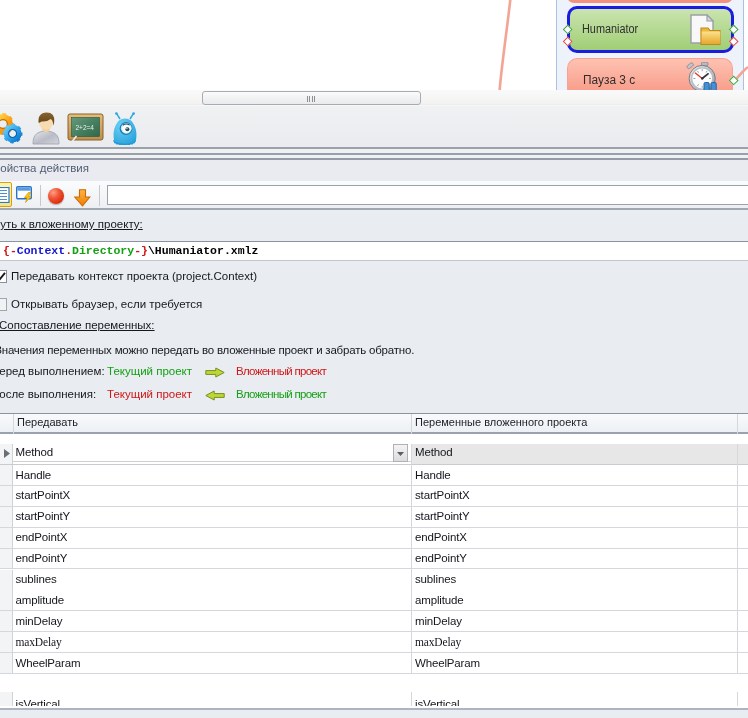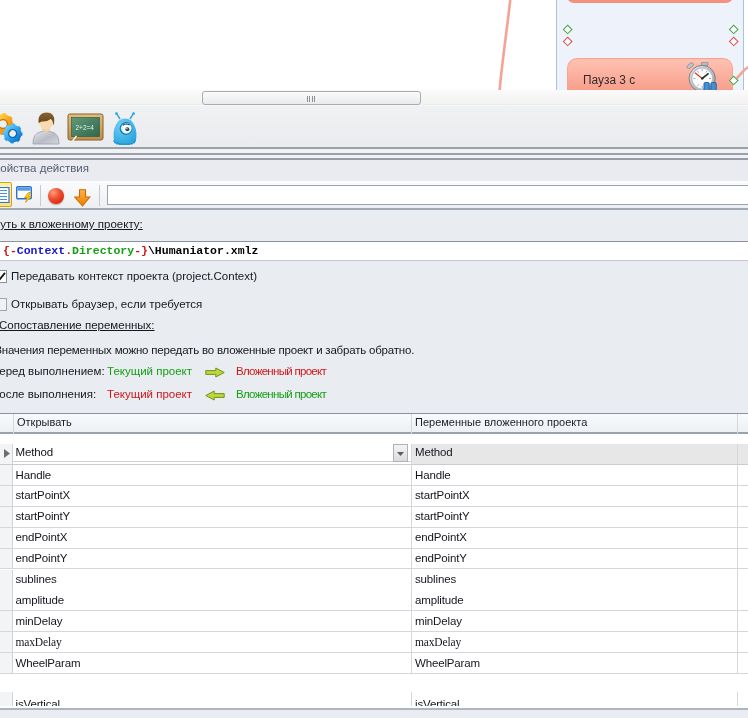--- a/index.html
+++ b/index.html
@@ -89,20 +89,35 @@
 </head>
 <body>
 <div id="stage">
 
   <div id="toparea" class="abs">
     <svg class="abs" style="left:0;top:0" width="556" height="90" viewBox="0 0 556 90">
       <path d="M 510.5,-2 C 507,30 501,70 499.5,92" fill="none" stroke="#f4a494" stroke-width="2.6"></path>
     </svg>
     <div id="bluepanel" class="abs">
       <div class="sliver abs"></div>
+      <div id="humbox" class="abs">
+          <div class="lbl abs">Humaniator</div>
+        <svg class="abs" style="left:120px;top:5px;" width="32" height="32" viewBox="0 0 32 32">
+          <path d="M1,1 h16 l6,6 v22 h-22 z" fill="#f8f8f8" stroke="#9aa0a6" stroke-width="1.4"></path>
+          <path d="M17,1 v6 h6 z" fill="#d8dadd" stroke="#9aa0a6" stroke-width="1.2"></path>
+          <path d="M11,14 h7 l2,2.5 h10 v14 h-19 z" fill="#e8b93c" stroke="#c3871c" stroke-width="1.2"></path>
+          <path d="M11.7,17.5 h18.5 v12.3 h-18.5 z" fill="url(#foldg)"></path>
+          <defs>
+              <linearGradient id="foldg" x1="0" y1="0" x2="0" y2="1">
+            <stop offset="0" stop-color="#fbe28a"></stop>
+                <stop offset="1" stop-color="#e8a72e"></stop>
+          </linearGradient>
+            </defs>
+        </svg>
+      </div>
       <div id="pausebox" class="abs">
           <div class="lbl abs">Пауза 3 с</div>
         <svg class="abs" style="left:117px;top:3px;" width="34" height="31" viewBox="0 0 34 31">
           <rect x="16.5" y="0.2" width="6.5" height="3.6" rx="1" fill="#b8bcc2" stroke="#84878c" stroke-width="0.8"></rect>
           <rect x="1.8" y="2.2" width="7" height="3.4" rx="1.6" fill="#c3c7cd" stroke="#84878c" stroke-width="0.8" transform="rotate(-38 5 4)"></rect>
           <defs>
               <linearGradient id="met" x1="0" y1="0" x2="1" y2="1">
             <stop offset="0" stop-color="#f0f1f3"></stop>
                 <stop offset="1" stop-color="#8e959e"></stop>
               </linearGradient>
@@ -295,21 +310,21 @@
     <div class="plain abs" style="left:-9px; top:178px;">После выполнения:</div>
     <div class="plain red abs" style="left:107px; top:178px;">Текущий проект</div>
     <svg class="abs" style="left:205px;top:180px;" width="20" height="11" viewBox="0 0 20 11">
       <path d="M19.2,3.6 h-10 v-2.6 l-8.4,4.5 l8.4,4.5 v-2.6 h10 z" fill="#bcd838" stroke="#7a8f1a" stroke-width="1"></path>
     </svg>
     <div class="plain green abs" style="left:236px; top:178px; letter-spacing:-0.7px;">Вложенный проект</div>
   </div>
 
   <div id="table" class="abs">
     <div class="hrow abs">
-      <div class="hcell" style="left:17px;">Открывать</div>
+      <div class="hcell" style="left:17px;">Передавать</div>
       <div class="hcell" style="left:415px;">Переменные вложенного проекта</div>
       <div class="gridv" style="left:13px; height:20px;"></div>
       <div class="gridv" style="left:411px; height:20px;"></div>
       <div class="gridv" style="left:737px; height:20px;"></div>
     </div>
 
     <div class="trow mr" style="top:21px; height:21.5px; border-bottom:1.3px solid #c8cbd0;">
       <div class="selcell">
           <svg width="6" height="9" viewBox="0 0 6 9" style="position:absolute;left:4px;top:5px;">
             <path d="M0,0 L6,4.5 L0,9 Z" fill="#6a6f76"></path>

